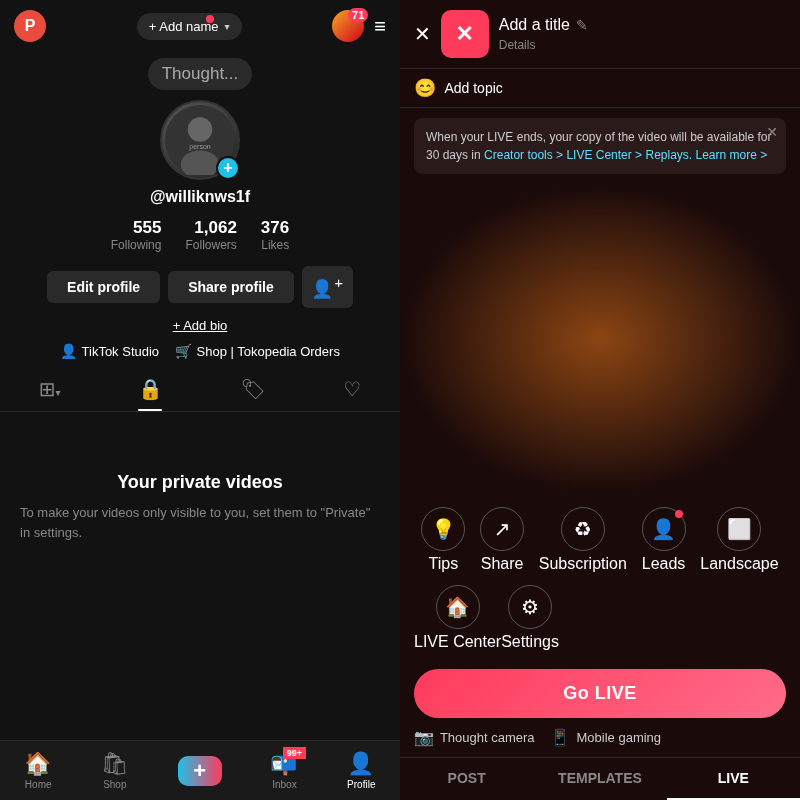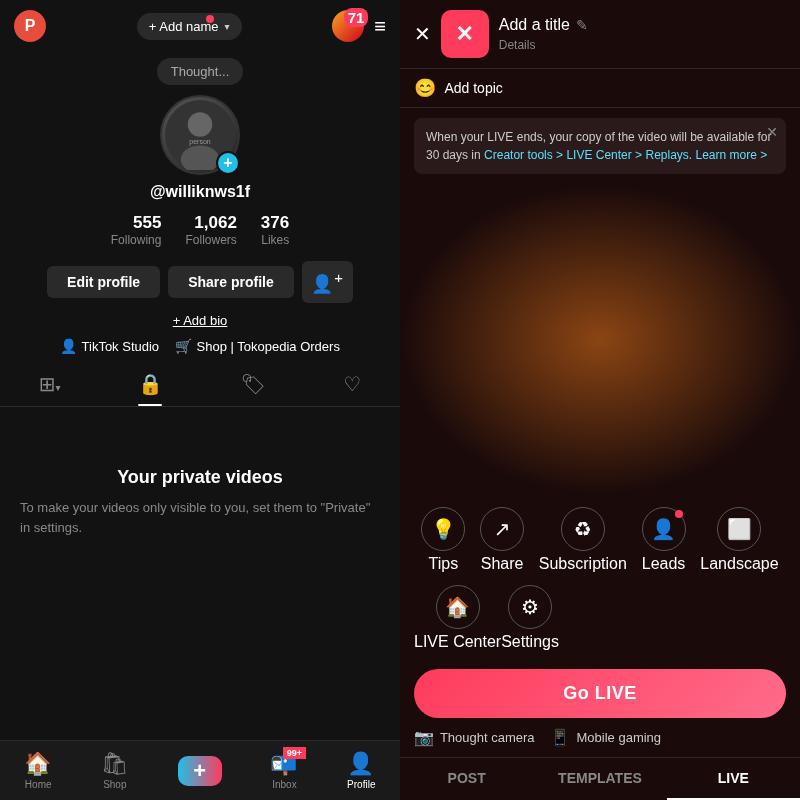--- a/index.html
+++ b/index.html
@@ -81,21 +81,21 @@
       background: linear-gradient(135deg, #f5a623, #d0021b);
       position: relative;
       overflow: hidden;
     }
     .avatar-badge {
       position: absolute;
       top: -2px;
       right: -4px;
       background: #ff3b5c;
       color: white;
-      font-size: 15px;
+      font-size: 11px;
       padding: 1px 4px;
       border-radius: 8px;
       font-weight: bold;
     }
     .hamburger {
       color: #fff;
       font-size: 20px;
       cursor: pointer;
     }
 
@@ -104,21 +104,21 @@
       display: flex;
       justify-content: center;
       margin-top: 6px;
       position: relative;
     }
     .thought-bubble {
       background: #2a2a2a;
       color: #aaa;
       padding: 6px 14px;
       border-radius: 16px;
-      font-size: 13px;
+      font-size: 17px;
     }
 
     
     .profile-section {
       display: flex;
       flex-direction: column;
       align-items: center;
       margin-top: 10px;
     }
     .avatar-container {

